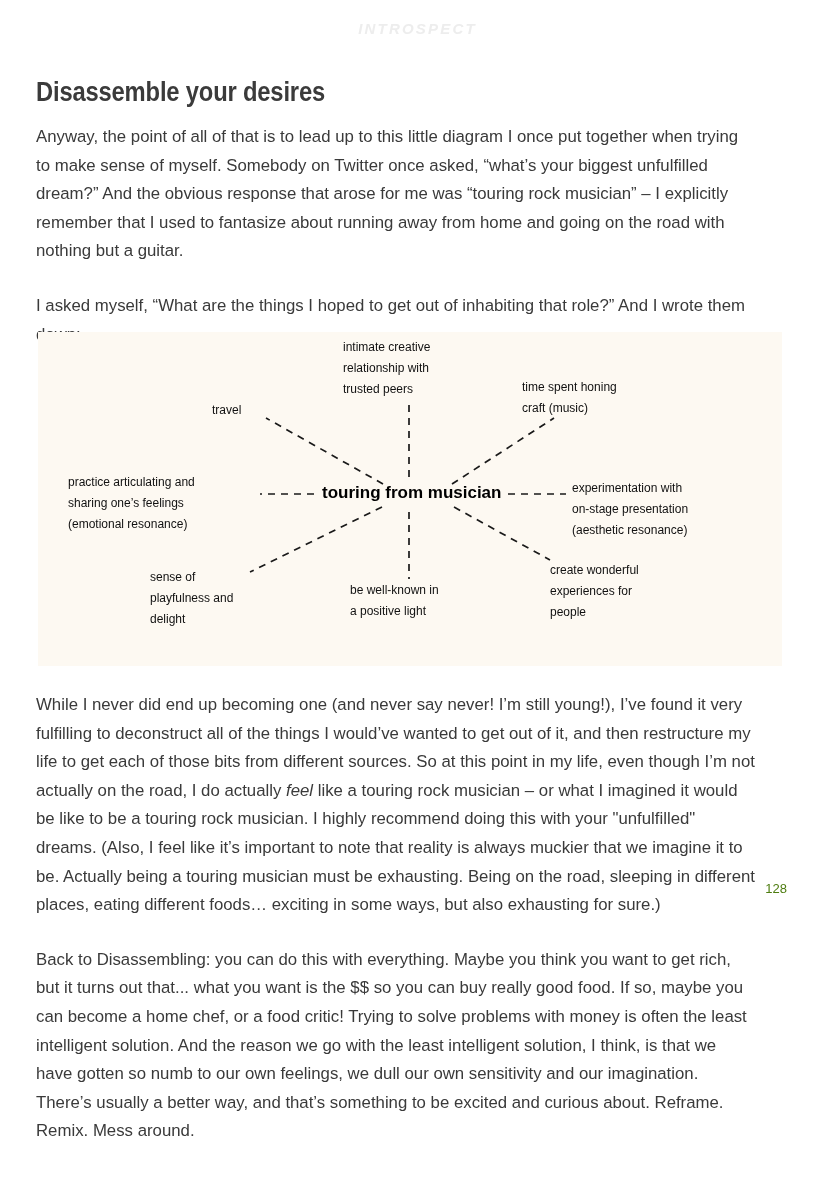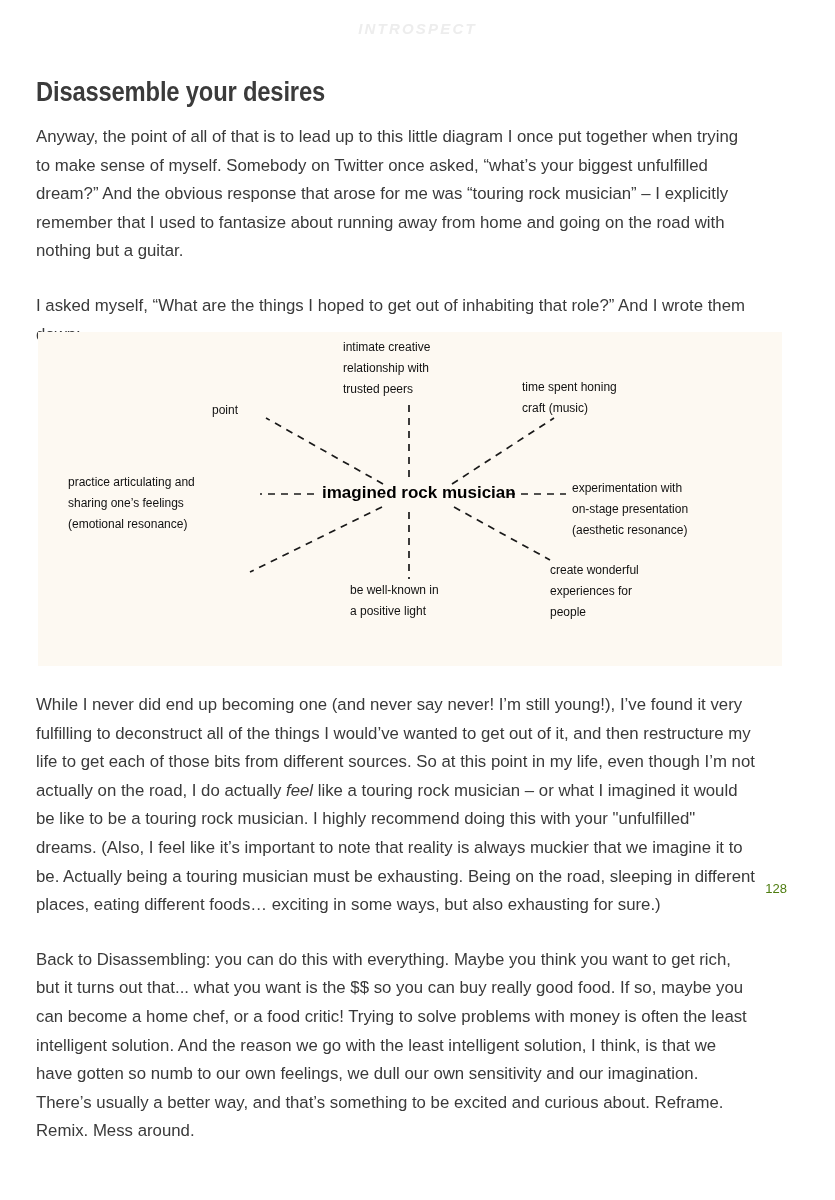--- a/index.html
+++ b/index.html
@@ -164,46 +164,49 @@
         <line x1="416" y1="175" x2="512" y2="228"></line>
 
         <line x1="371" y1="180" x2="371" y2="247"></line>
 
         <line x1="344" y1="175" x2="212" y2="240"></line>
 
         <line x1="276" y1="162" x2="222" y2="162"></line>
       </g>
     </svg>
 
-    <div class="node-label n-travel">point</div>
+    <div class="node-label n-travel">travel</div>
 
     <div class="node-label n-intimate">intimate creative
 relationship with
 trusted peers</div>
 
     <div class="node-label n-time">time spent honing
 craft (music)</div>
 
     <div class="node-label n-experimentation">experimentation with
 on-stage presentation
 (aesthetic resonance)</div>
 
     <div class="node-label n-create">create wonderful
 experiences for
 people</div>
 
     <div class="node-label n-bewellknown">be well-known in
 a positive light</div>
 
+    <div class="node-label n-sense">sense of
+playfulness and
+delight</div>
 
     <div class="node-label n-practice">practice articulating and
 sharing one’s feelings
 (emotional resonance)</div>
 
-    <div class="node-center n-center">imagined rock musician</div>
+    <div class="node-center n-center">touring from musician</div>
   </div>
 
   <div class="content" style="top:690px;">
     <p class="body-text"><span>While I never did end up becoming one (and never say never! I’m still young!), I’ve found it very fulfilling to deconstruct all of the things I would’ve wanted to get out of it, and then restructure my life to get each of those bits from different sources. So at this point in my life, even though I’m not actually on the road, I do actually </span><em>feel</em><span> like a touring rock musician – or what I imagined it would be like to be a touring rock musician. I highly recommend doing this with your "unfulfilled" dreams. (Also, I feel like it’s important to note that reality is always muckier that we imagine it to be. Actually being a touring musician must be exhausting. Being on the road, sleeping in different places, eating different foods… exciting in some ways, but also exhausting for sure.)</span></p>
 
     <p class="body-text">Back to Disassembling: you can do this with everything. Maybe you think you want to get rich, but it turns out that... what you want is the $$ so you can buy really good food. If so, maybe you can become a home chef, or a food critic! Trying to solve problems with money is often the least intelligent solution. And the reason we go with the least intelligent solution, I think, is that we have gotten so numb to our own feelings, we dull our own sensitivity and our imagination. There’s usually a better way, and that’s something to be excited and curious about. Reframe. Remix. Mess around.</p>
   </div>
 
   <div class="page-number">128</div>
 

